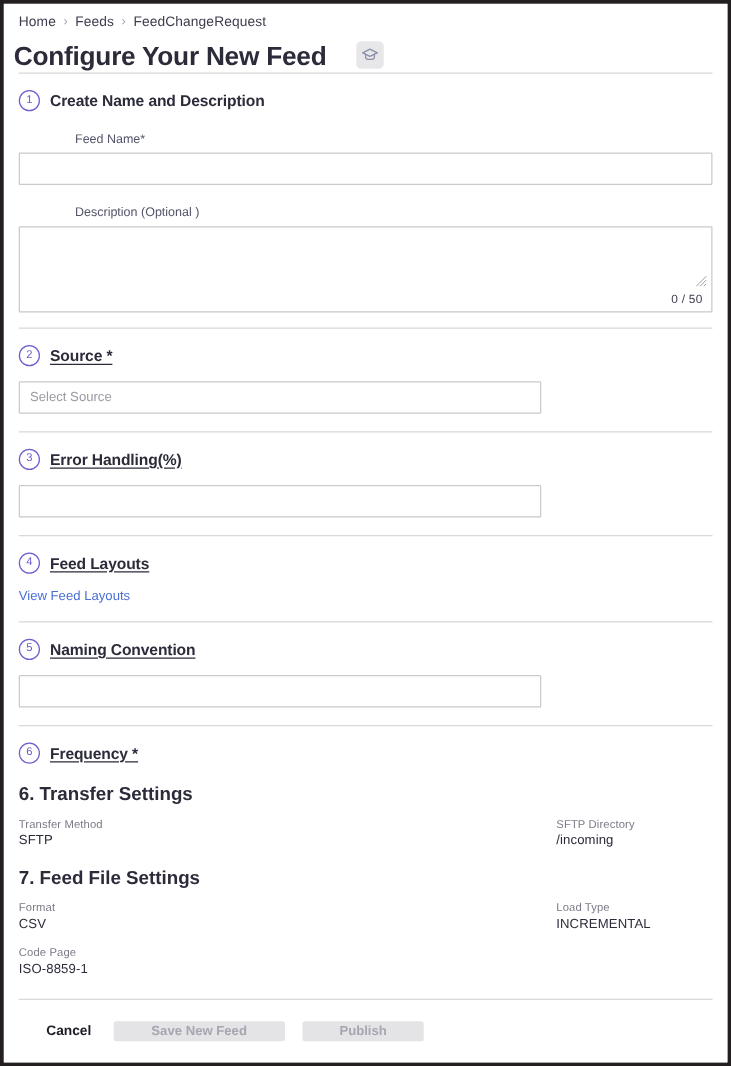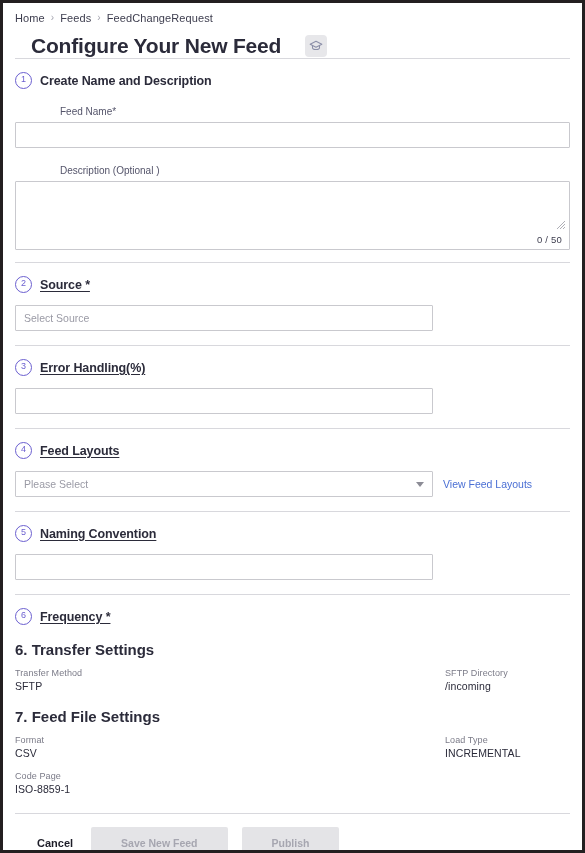--- a/index.html
+++ b/index.html
@@ -41,23 +41,22 @@
   .breadcrumb .crumb { color: #3d3d4e; }
   .breadcrumb .sep {
     color: #a5a5b0;
     font-size: 10px;
     line-height: 1;
   }
 
   
   .title-row {
     display: flex;
-    align-items: center;
     gap: 24px;
-    padding: 9px 0 0 28px;
+    padding: 9px 0 0 8px;
   }
   .page-title {
     font-size: 21px;
     font-weight: 700;
     color: #2b2b3a;
     letter-spacing: -.2px;
     line-height: 1.2;
   }
   .help-chip {
     width: 22px;
@@ -249,21 +248,21 @@
     color: #1d1d28;
     background: none;
     border: none;
     cursor: pointer;
     padding: 6px 4px;
     font-family: "Liberation Sans", sans-serif;
   }
   .btn-disabled {
     box-sizing: border-box;
     min-width: 92px;
-    height: 32px;
+    height: 16px;
     background: #e4e4e7;
     border: none;
     border-radius: 2px;
     color: #a6a6b0;
     font-size: 10.5px;
     font-weight: 700;
     cursor: default;
     font-family: "Liberation Sans", sans-serif;
     padding: 0 30px;
   }
@@ -346,24 +345,20 @@
   </section>
 
   <div class="divider"></div>
 
   <section class="section">
     <div class="section-head">
       <div class="step-badge">4</div>
       <div class="section-title u">Feed Layouts</div>
     </div>
     <div class="select-row">
-      <div class="select">
-        <span class="select-value">Please Select</span>
-        <span class="caret"></span>
-      </div>
       <a class="link">View Feed Layouts</a>
     </div>
     <div style="height:14px"></div>
   </section>
 
   <div class="divider"></div>
 
   <section class="section">
     <div class="section-head">
       <div class="step-badge">5</div>

